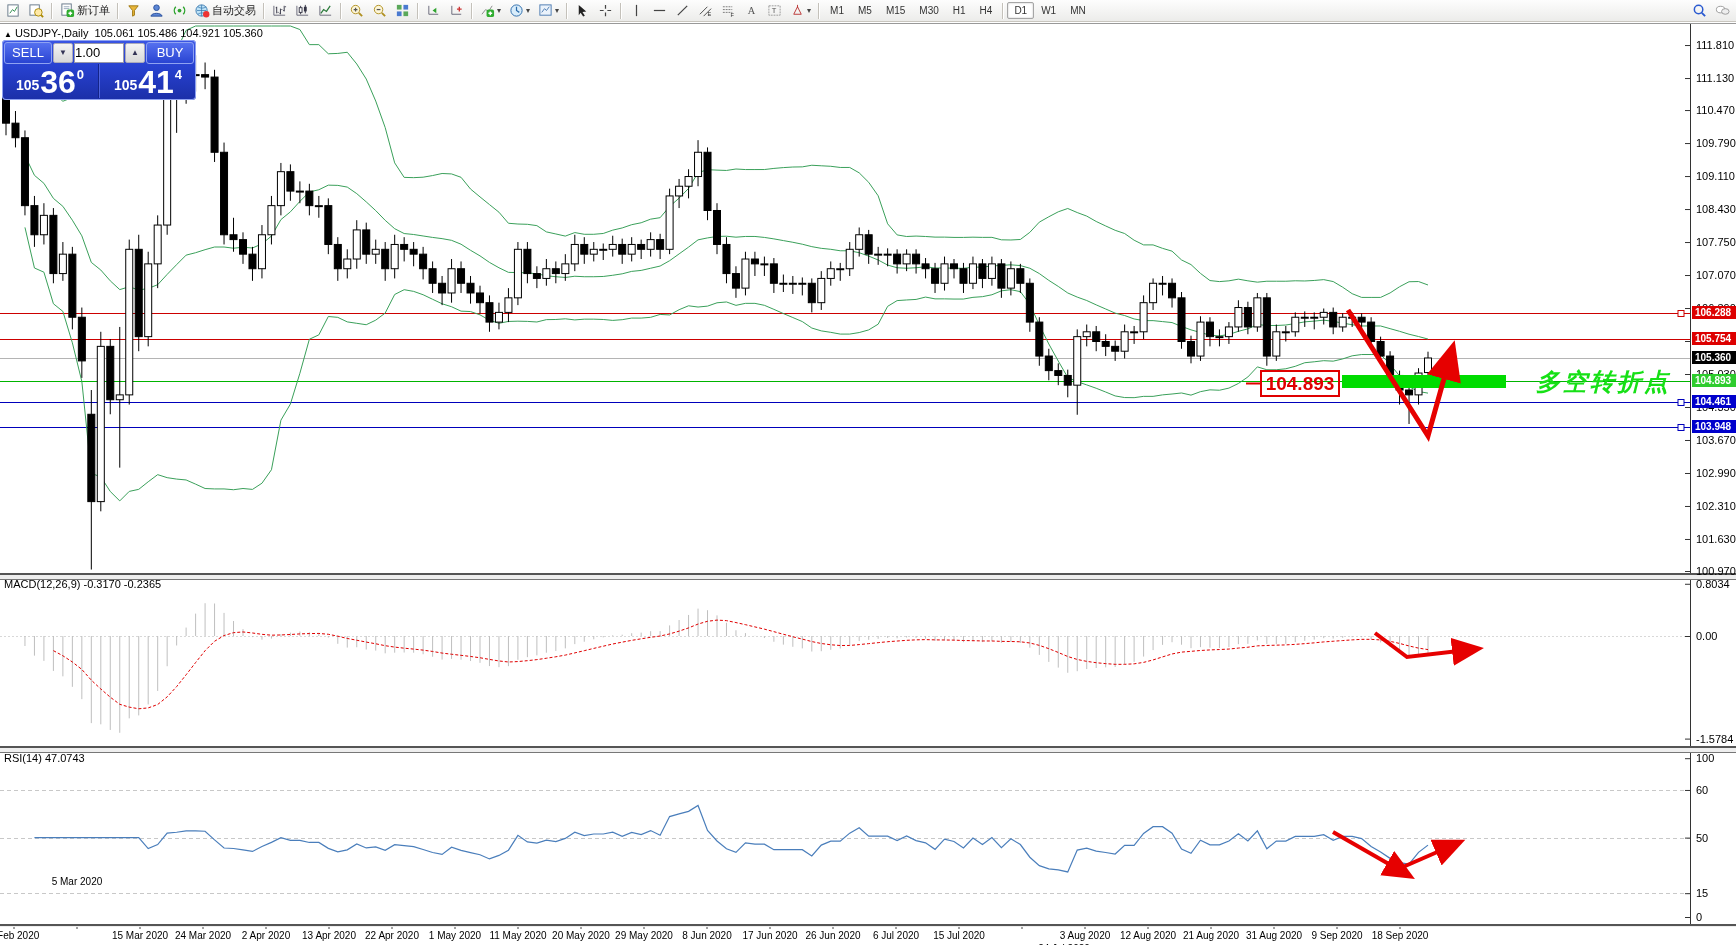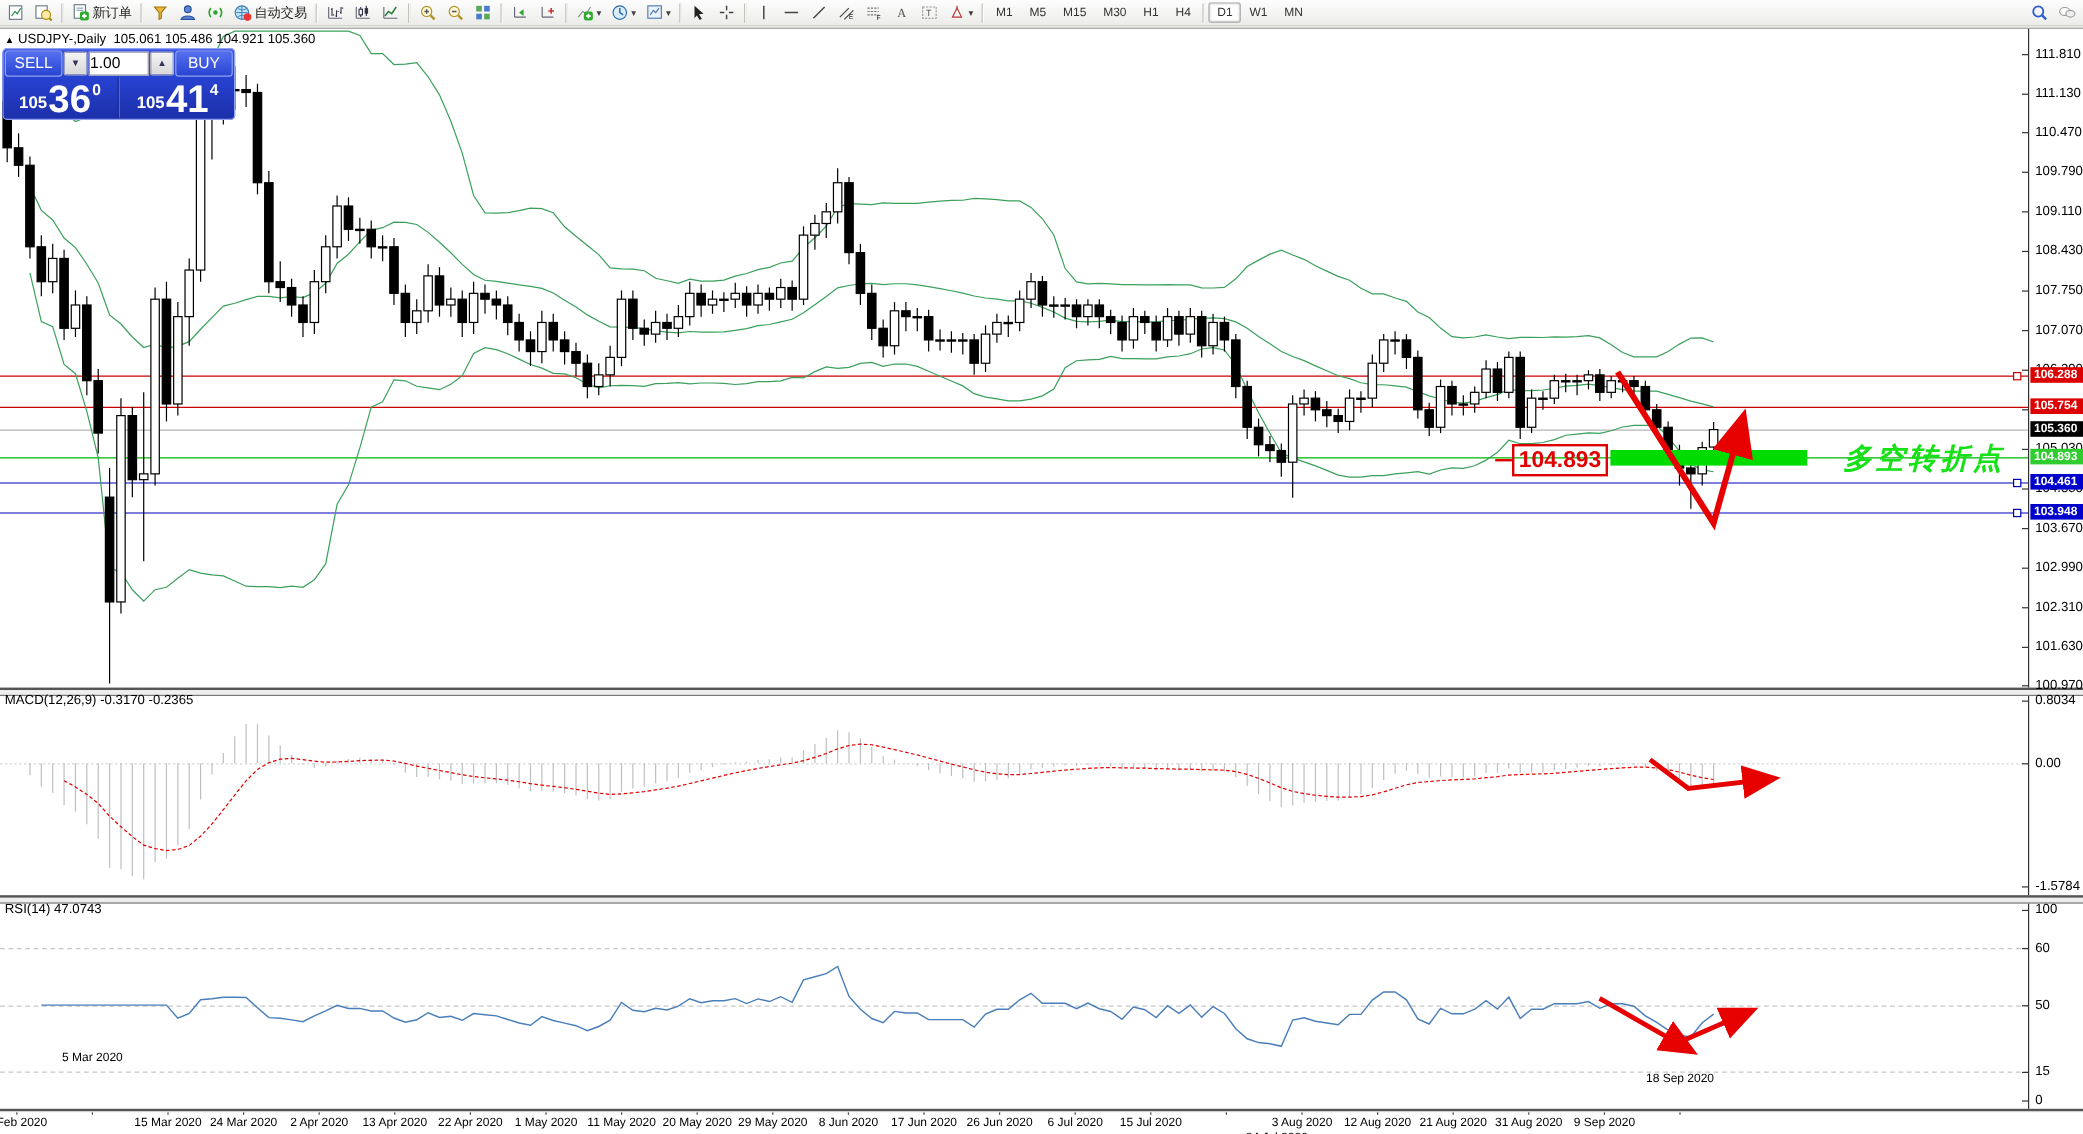--- a/index.html
+++ b/index.html
@@ -945,15 +945,15 @@
       <div class="date-label" style="left: 770px; top: 930px;">17 Jun 2020</div>
       <div class="date-label" style="left: 833px; top: 930px;">26 Jun 2020</div>
       <div class="date-label" style="left: 896px; top: 930px;">6 Jul 2020</div>
       <div class="date-label" style="left: 959px; top: 930px;">15 Jul 2020</div>
       <div class="date-label" style="left: 1064px; top: 930px; margin-top: 13px;">24 Jul 2020</div>
       <div class="date-label" style="left: 1085px; top: 930px;">3 Aug 2020</div>
       <div class="date-label" style="left: 1148px; top: 930px;">12 Aug 2020</div>
       <div class="date-label" style="left: 1211px; top: 930px;">21 Aug 2020</div>
       <div class="date-label" style="left: 1274px; top: 930px;">31 Aug 2020</div>
       <div class="date-label" style="left: 1337px; top: 930px; text-align: right;">9 Sep 2020</div>
-      <div class="date-label" style="left: 1400px; top: 894px;">18 Sep 2020</div>
+      <div class="date-label" style="left: 1400px; top: 930px;">18 Sep 2020</div>
     </div>
 </div>
 
 </body></html>

